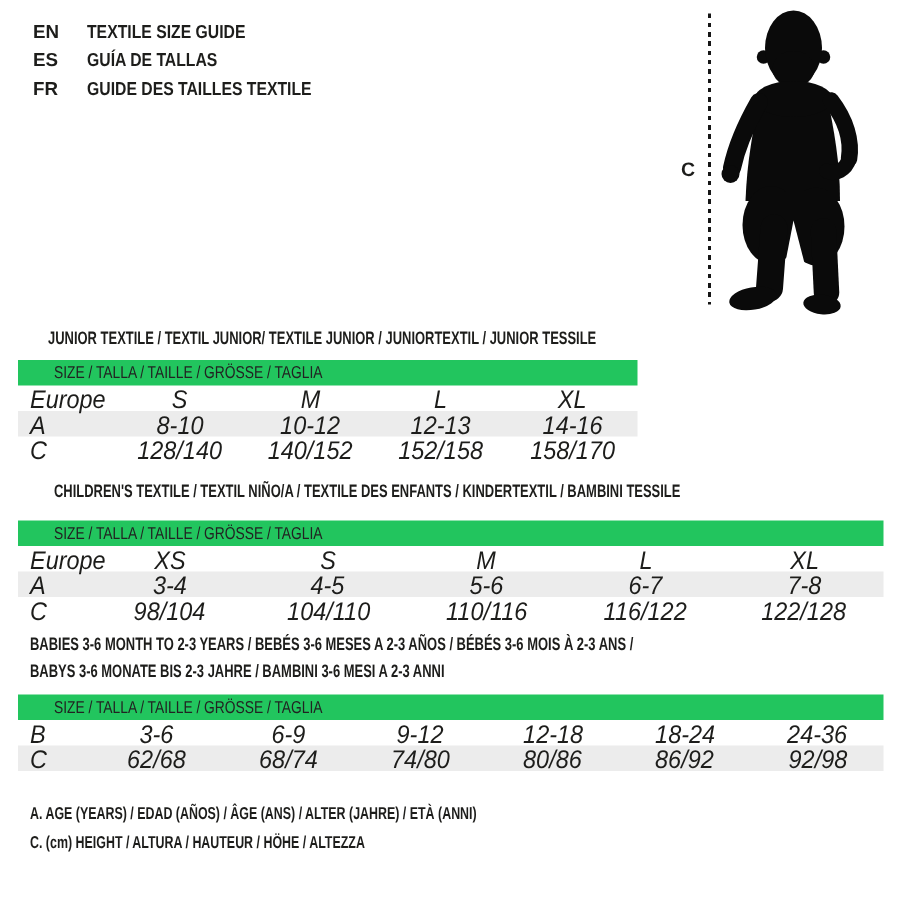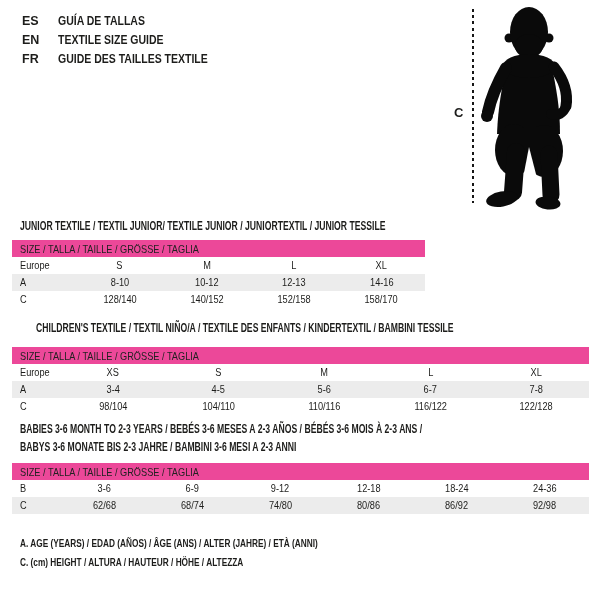--- a/index.html
+++ b/index.html
@@ -19,52 +19,52 @@
   .measure-line { width:2px;
     background:repeating-linear-gradient(to bottom, #161616 0 3px, transparent 3px 6.2px); }
   .measure-label { font-weight:bold; font-size:13px; }
 
   
   .sec-title { font-weight:bold; font-size:12px; display:inline-block;
                transform:scaleX(0.72); transform-origin:0 50%; white-space:nowrap; }
   .two-line .sec-title { display:block; height:17.5px; line-height:17.5px; }
 
   
-  .band { height:17px; background:#ec4899; display:flex; align-items:center;
-          padding-left:8px; box-sizing:border-box; }
+  .band { height:17px; background:#22c55e; display:flex; align-items:center;
+          padding-left:24px; box-sizing:border-box; }
   .band-text { font-size:11.5px; display:inline-block; transform:scaleX(0.8);
                transform-origin:0 50%; white-space:nowrap; color:#222; }
   .trow { display:grid; height:17px; align-items:center; }
   .trow.shade { background:#ececec; }
-  .cell { text-align:center; font-size:10px; overflow:visible; }
+  .cell { text-align:center; font-size:17px; overflow:visible;font-style:italic; }
   .cell .cx { display:inline-block; transform:scaleX(0.92); white-space:nowrap; }
   .cell:first-child { text-align:left; padding-left:8px; }
   .cell:first-child .cx { transform-origin:0 50%; }
   .t-junior   { width:413px; } .t-junior .trow   { grid-template-columns:64px repeat(4,1fr); }
   .t-children { width:577px; } .t-children .trow { grid-template-columns:48px repeat(5,1fr); }
   .t-babies   { width:577px; } .t-babies .trow   { grid-template-columns:48px repeat(6,1fr); }
 
   
   .footnote { height:19px; line-height:19px; }
   .footnote span { font-weight:bold; font-size:11.5px; display:inline-block;
                    transform:scaleX(0.72); transform-origin:0 50%; white-space:nowrap; }
 </style>
 </head>
 <body>
 
 <div class="canvas">
 
   <div class="abs" style="left:22px; top:11px;">
     <div class="lang-row">
+      <span class="lang-code">EN</span>
+      <span class="lang-label">TEXTILE SIZE GUIDE</span>
+    </div>
+    <div class="lang-row">
       <span class="lang-code">ES</span>
       <span class="lang-label">GUÍA DE TALLAS</span>
-    </div>
-    <div class="lang-row">
-      <span class="lang-code">EN</span>
-      <span class="lang-label">TEXTILE SIZE GUIDE</span>
     </div>
     <div class="lang-row">
       <span class="lang-code">FR</span>
       <span class="lang-label">GUIDE DES TAILLES TEXTILE</span>
     </div>
   </div>
 
   <div>
     <span class="abs measure-label" style="left:454px; top:105px;">C</span>
     <div class="abs measure-line" style="left:472px; top:9px; height:194px;"></div>
@@ -96,21 +96,21 @@
 
         <path d="M36,150 L33,190" stroke="#0a0a0a" stroke-width="18" stroke-linecap="round" fill="none"></path>
         <path d="M69,152 L71,193" stroke="#0a0a0a" stroke-width="17" stroke-linecap="round" fill="none"></path>
 
         <ellipse cx="22" cy="197" rx="16" ry="7.5" transform="rotate(-10 22 197)"></ellipse>
         <ellipse cx="68" cy="201" rx="12.5" ry="6.5" transform="rotate(6 68 201)"></ellipse>
       </g>
     </svg>
   </div>
 
-  <div class="abs" style="left:20px; top:216px;">
+  <div class="abs" style="left:32px; top:216px;">
     <span class="sec-title">JUNIOR TEXTILE / TEXTIL JUNIOR/ TEXTILE JUNIOR / JUNIORTEXTIL / JUNIOR TESSILE</span>
   </div>
   <div class="abs t-junior" style="left:12px; top:240px;">
     <div class="band">
       <span class="band-text">SIZE / TALLA / TAILLE / GRÖSSE / TAGLIA</span>
     </div>
     <div class="trow">
       <div class="cell"><span class="cx">Europe</span></div>
       <div class="cell"><span class="cx">S</span></div>
       <div class="cell"><span class="cx">M</span></div>

